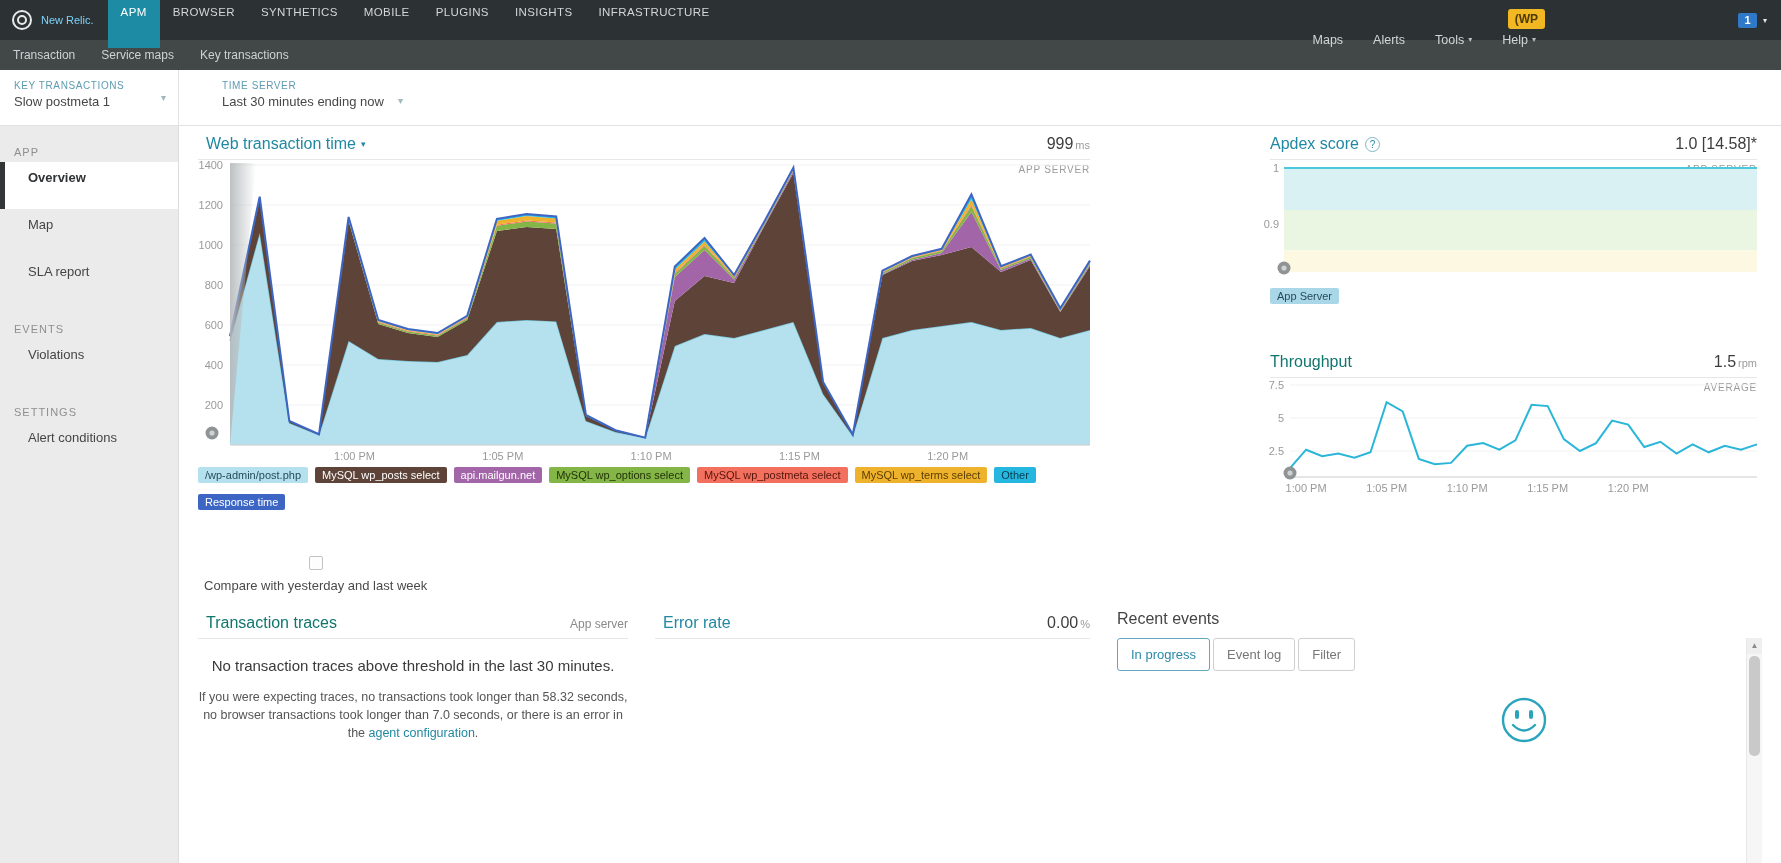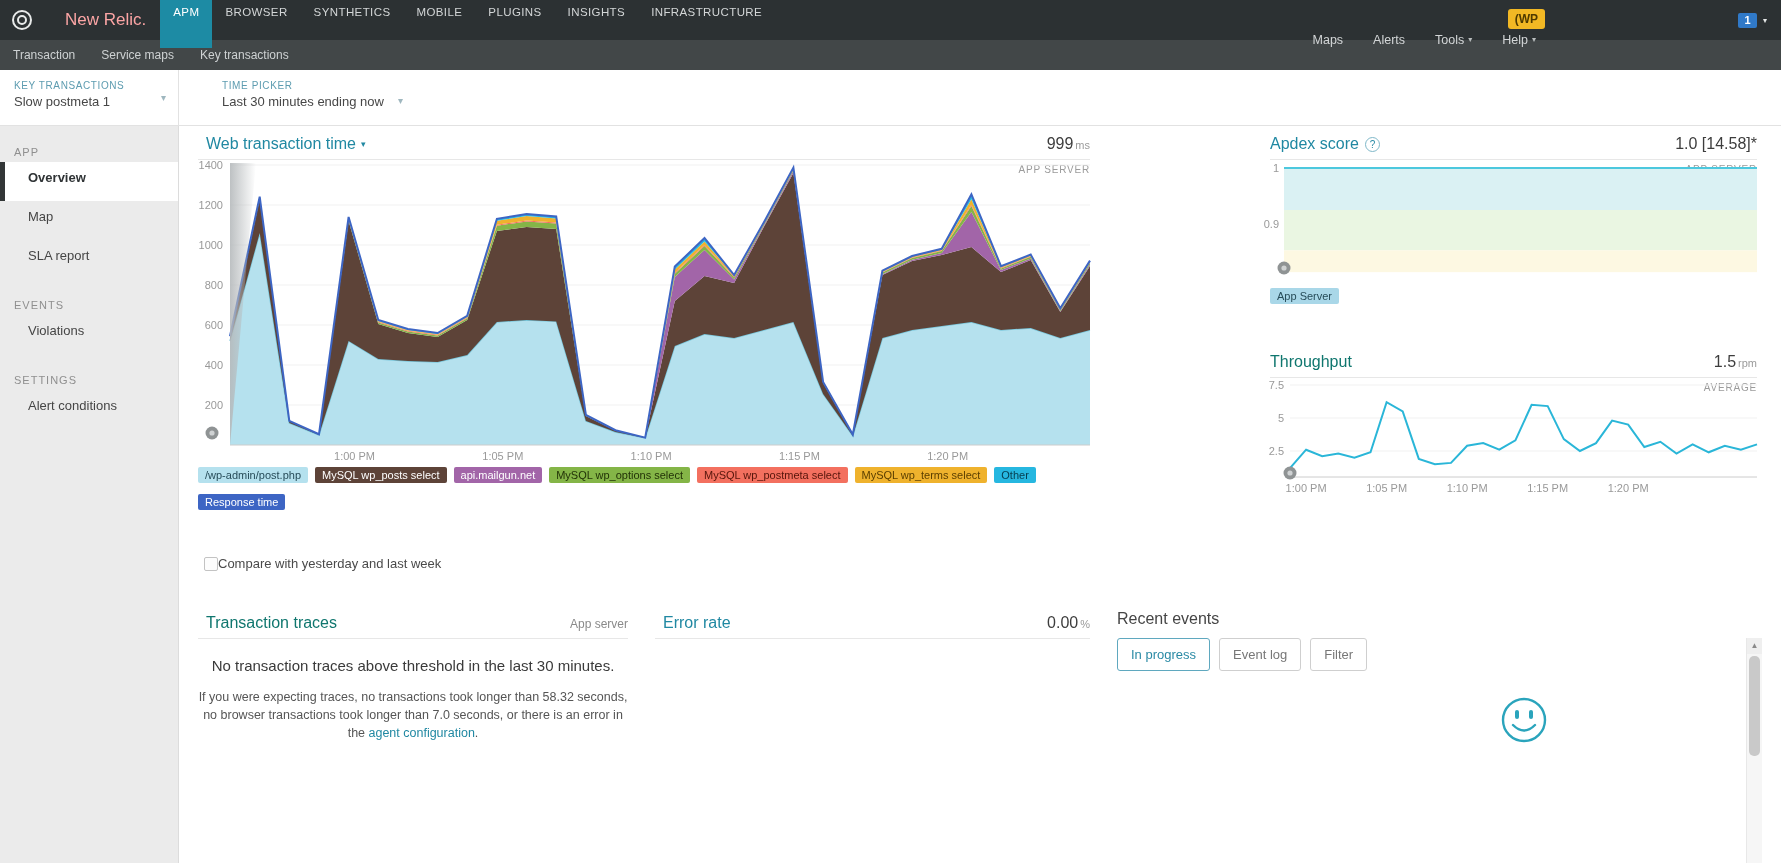--- a/index.html
+++ b/index.html
@@ -5,21 +5,21 @@
   *{margin:0;padding:0;box-sizing:border-box;}
   html,body{width:1781px;height:863px;}
   body{font-family:"Liberation Sans",sans-serif;background:#fff;color:#444;position:relative;overflow:hidden;}
   .abs{position:absolute;}
 
   
   .topbar{position:absolute;top:0;left:0;right:0;height:40px;background:#2c3133;display:flex;align-items:center;color:#fff;z-index:30;}
   .brand{display:flex;align-items:center;gap:9px;padding:0 14px 0 12px;cursor:pointer;}
   .logo-icon{width:20px;height:20px;border:2px solid #e8eaea;border-radius:50%;display:flex;align-items:center;justify-content:center;flex:0 0 auto;}
   .logo-icon::after{content:'';width:6px;height:6px;border:2px solid #e8eaea;border-radius:50%;}
-  .brand-text{font-size:17px;color:#fca5a5;white-space:nowrap;margin-left:24px;}
+  .brand-text{font-size:11px;color:#7dd3fc;white-space:nowrap;}
   .main-nav{display:flex;height:56px;margin-left:0;}
   .nav-item{line-height:40px;padding:0 13px;font-size:11.5px;letter-spacing:.4px;color:#d3d6d7;cursor:pointer;white-space:nowrap;}
   .nav-item.active{background:#1d8ba4;color:#fff;}
   .utility-nav{display:flex;height:40px;margin-left:auto;margin-right:230px;margin-top:40px;}
   .utility-nav .nav-item{font-size:12.5px;letter-spacing:0;padding:0 15px;}
   .chev-sm{font-size:8px;margin-left:4px;color:#b9bdbe;vertical-align:2px;}
   .account-badge{position:absolute;right:236px;top:9px;background:#f2b824;color:#4f3a00;font-weight:bold;font-size:12px;padding:3px 7px;border-radius:3px;cursor:pointer;}
   .notif-group{position:absolute;right:14px;top:0;height:40px;display:flex;align-items:center;gap:6px;cursor:pointer;}
   .notif-badge{background:#3079c8;color:#fff;font-size:11px;font-weight:bold;min-width:19px;height:15px;line-height:15px;text-align:center;border-radius:2px;display:inline-block;}
   .notif-chev{color:#e6e8e8;font-size:8px;}
@@ -34,51 +34,51 @@
   .picker-label{font-size:10px;letter-spacing:.6px;color:#5d9cb0;}
   .picker-value{font-size:13px;color:#474747;margin-top:3px;white-space:nowrap;}
   .kt-chev{position:absolute;right:12px;top:22px;color:#9fb7bf;font-size:10px;}
   .time-picker{position:absolute;left:222px;top:0;height:55px;padding:10px 0;cursor:pointer;}
   .tp-value-row{display:flex;align-items:center;gap:14px;}
   .tp-chev{color:#9fb7bf;font-size:10px;}
 
   
   .sidebar{position:absolute;top:126px;left:0;width:179px;bottom:0;background:#ebebeb;border-right:1px solid #dcdcdc;z-index:27;}
   .sb-title{margin:20px 0 4px 14px;font-size:11px;letter-spacing:1px;color:#8f8f8f;}
-  .sb-item{padding:8px 0 16px 28px;font-size:13px;color:#454545;cursor:pointer;}
+  .sb-item{padding:8px 0 24px 28px;font-size:13px;color:#454545;cursor:pointer;}
   .sb-item.active{background:#fff;border-left:5px solid #323637;padding-left:23px;font-weight:bold;color:#2f3335;}
 
   
   .module{position:absolute;background:transparent;}
   .mod-header{display:flex;align-items:baseline;justify-content:space-between;border-bottom:1px solid #e7e7e7;padding:4px 0 6px 8px;}
   .mod-title{font-size:16px;font-weight:400;color:#0f766e;white-space:nowrap;}
   .mod-title.teal{color:#2088a2;cursor:pointer;}
   .title-chev{color:#2088a2;font-size:9px;margin-left:5px;vertical-align:2px;}
   .help-icon{display:inline-flex;align-items:center;justify-content:center;width:15px;height:15px;border:1px solid #7fb8c9;border-radius:50%;color:#2a8aa5;font-size:10px;margin-left:6px;vertical-align:1px;cursor:pointer;}
   .mod-value{font-size:16px;color:#3d3d3d;white-space:nowrap;}
   .mod-value .unit{font-size:11px;color:#9a9a9a;margin-left:2px;}
   .mod-scope{text-align:right;font-size:10px;color:#9b9b9b;letter-spacing:.8px;padding-top:4px;}
   .scope-inline{font-size:12px;color:#8a8a8a;letter-spacing:0;}
 
   
   .chip{display:inline-block;font-size:11px;padding:2px 7px;border-radius:2px;margin:0 7px 9px 0;cursor:pointer;white-space:nowrap;}
 
   
-  .compare-row{display:flex;align-items:center;}
+  .compare-row{display:flex;align-items:center;gap:8px;flex-direction:column;}
   .checkbox{width:14px;height:14px;border:1px solid #c3c3c3;border-radius:2px;background:#fdfdfd;display:inline-block;cursor:pointer;}
   .compare-label{font-size:13px;color:#4a4a4a;}
 
   
   .empty-msg{margin-top:12px;font-size:15px;line-height:29px;color:#3a3a3a;text-align:center;}
   .hint{margin-top:8px;font-size:12.5px;line-height:18px;color:#555;text-align:center;}
   .hint a{color:#2088a2;text-decoration:none;cursor:pointer;}
 
   
   .re-title{font-size:16px;color:#454545;font-weight:400;}
-  .tabs{margin-top:10px;display:flex;gap:9px;}
+  .tabs{margin-top:10px;display:flex;gap:3px;}
   .tab{font-family:"Liberation Sans",sans-serif;font-size:13px;padding:8px 13px;background:#fff;border:1px solid #cfcfcf;color:#777;border-radius:3px;cursor:pointer;}
   .tab.active{border-color:#5fa8bf;color:#2a8aa5;}
 
   
   .sb-track{position:absolute;left:1746px;top:638px;width:16px;height:225px;background:#f6f6f6;border-left:1px solid #e8e8e8;z-index:40;}
   .sb-up{height:16px;background:#efefef;color:#8a8a8a;font-size:8px;line-height:16px;text-align:center;cursor:pointer;}
   .sb-thumb{position:absolute;top:18px;left:2px;width:11px;height:100px;background:#c9c9c9;border-radius:5px;cursor:pointer;}
 
   svg text{font-family:"Liberation Sans",sans-serif;}
 </style>
@@ -118,21 +118,21 @@
     <div class="subnav-item">Key transactions</div>
   </nav>
 
 <div class="picker-strip">
   <div class="kt-picker">
     <div class="picker-label">KEY TRANSACTIONS</div>
     <div class="picker-value">Slow postmeta 1</div>
     <span class="kt-chev">▾</span>
   </div>
   <div class="time-picker">
-    <div class="picker-label">TIME PICKER</div>
+    <div class="picker-label">TIME SERVER</div>
     <div class="tp-value-row">
       <span class="picker-value">Last 30 minutes ending now</span>
       <span class="tp-chev">▾</span>
     </div>
   </div>
 </div>
 
 <aside class="sidebar">
   <div>
       <div class="sb-title">APP</div>

